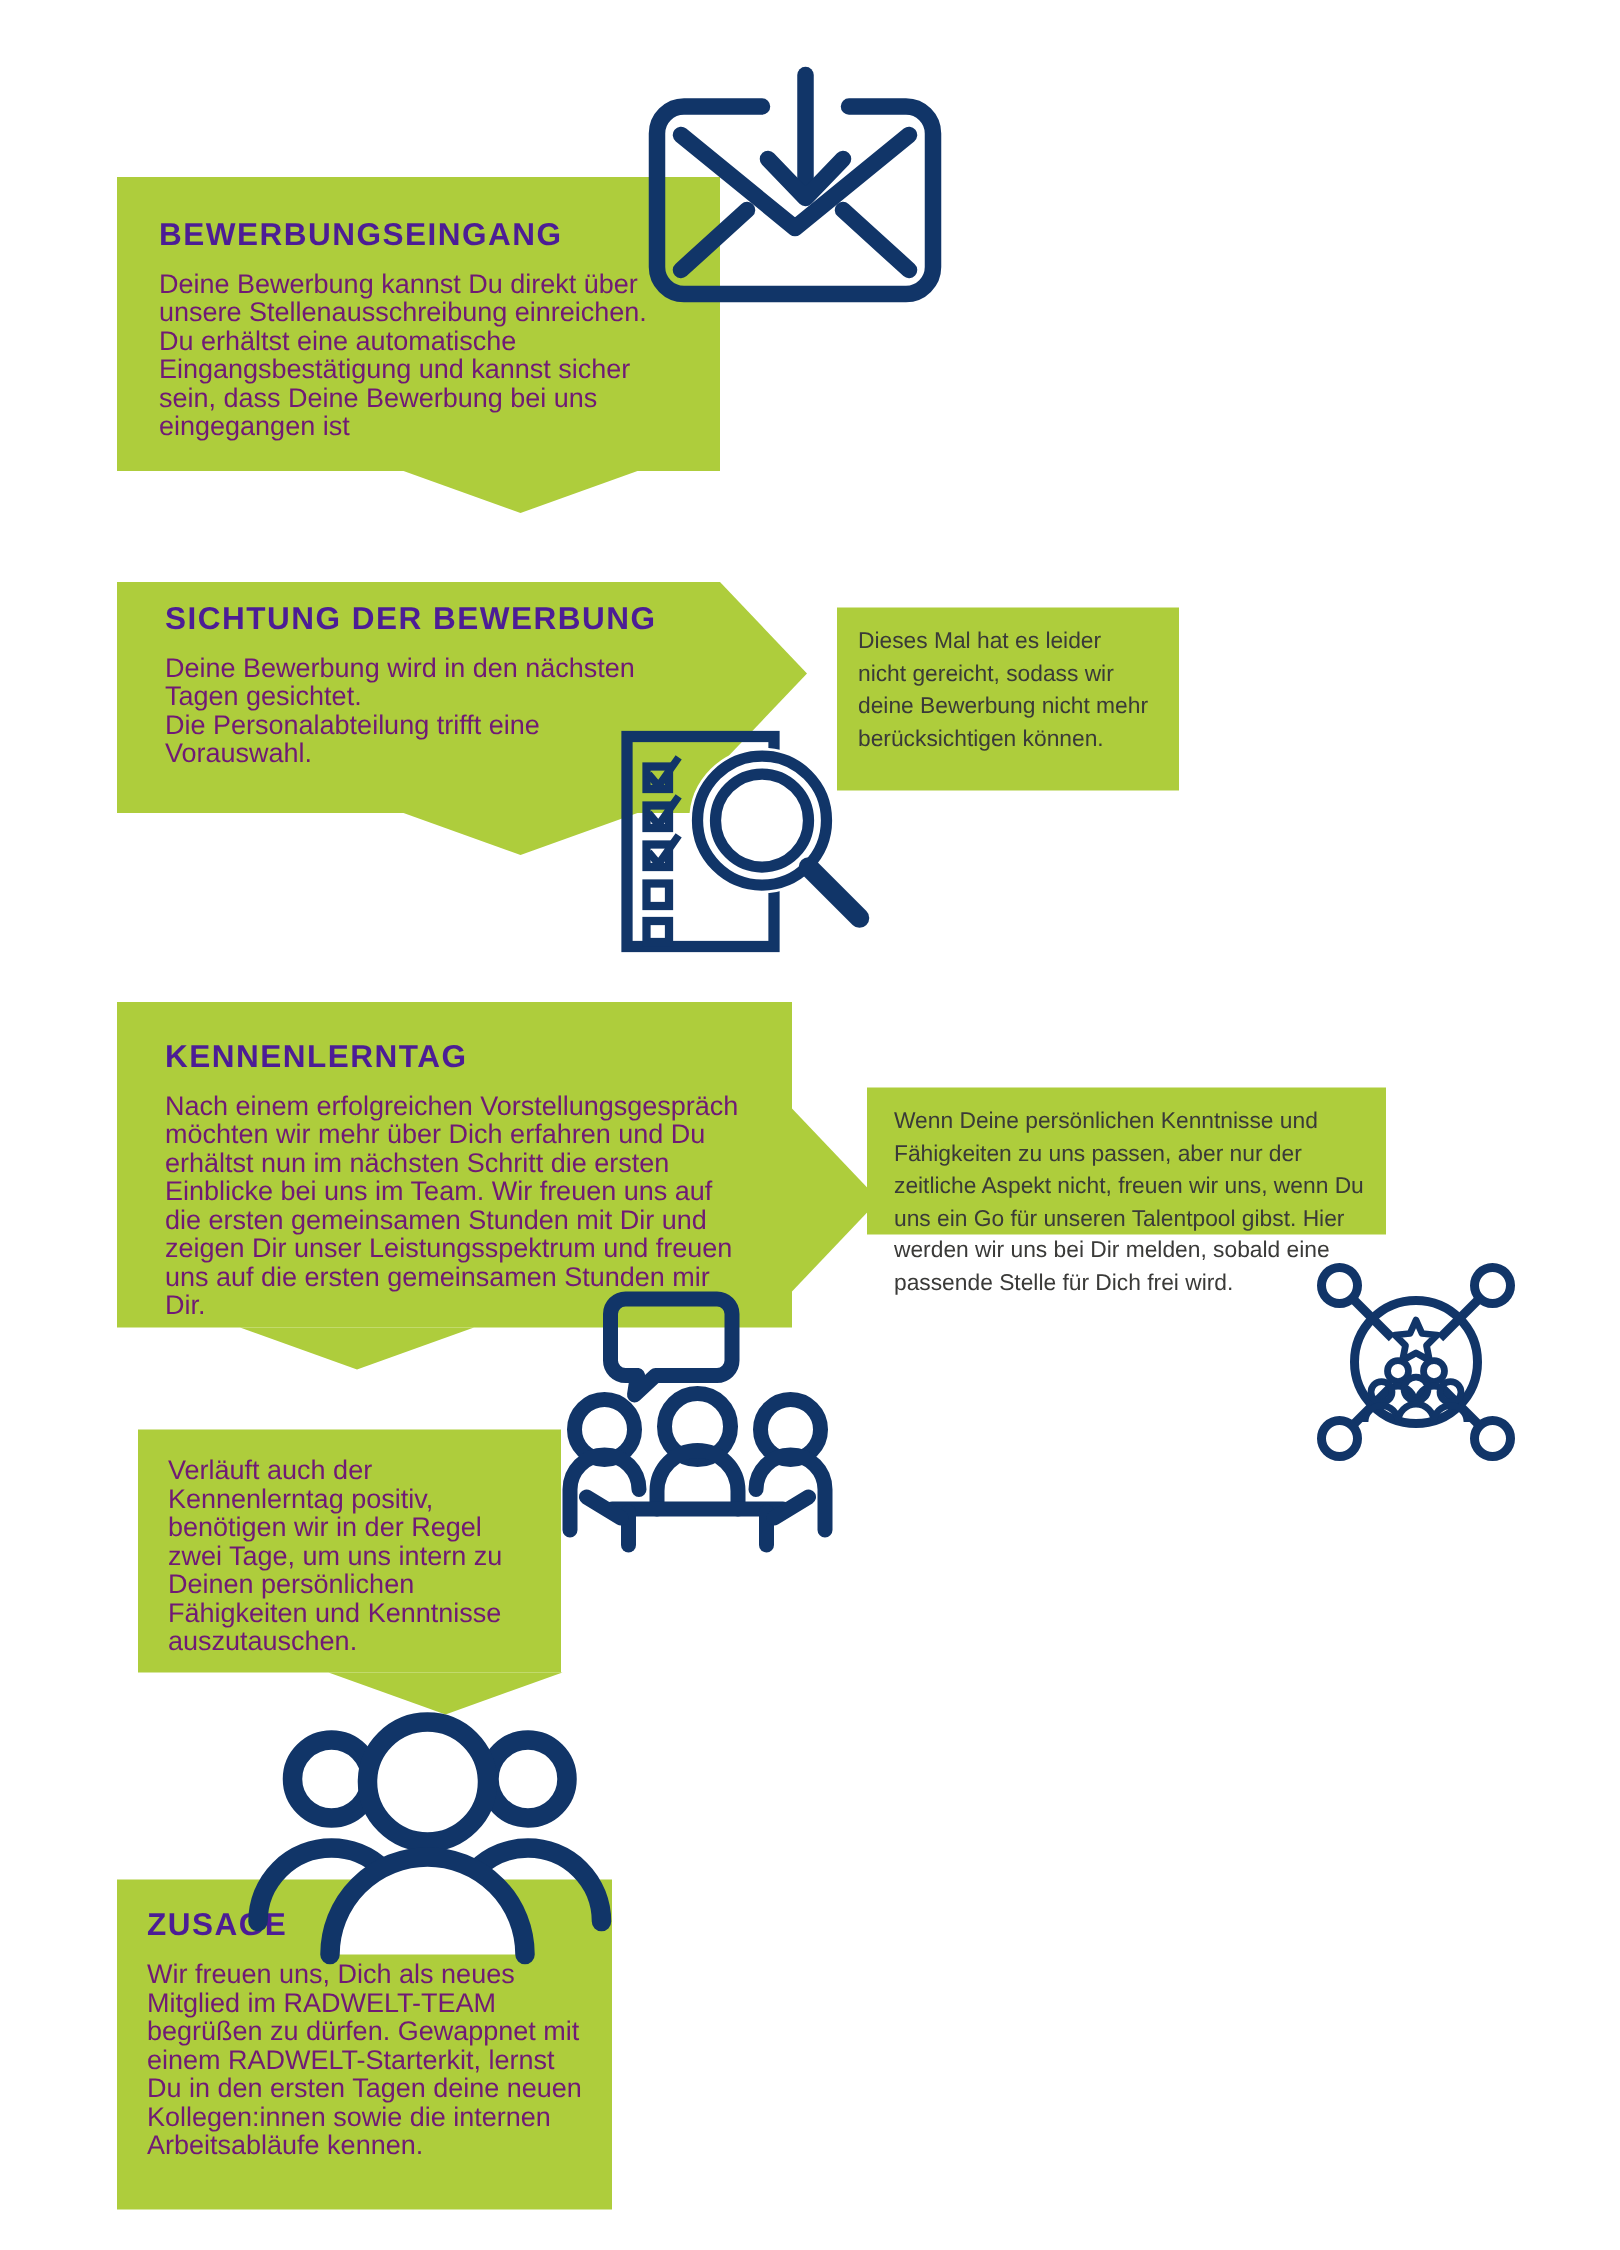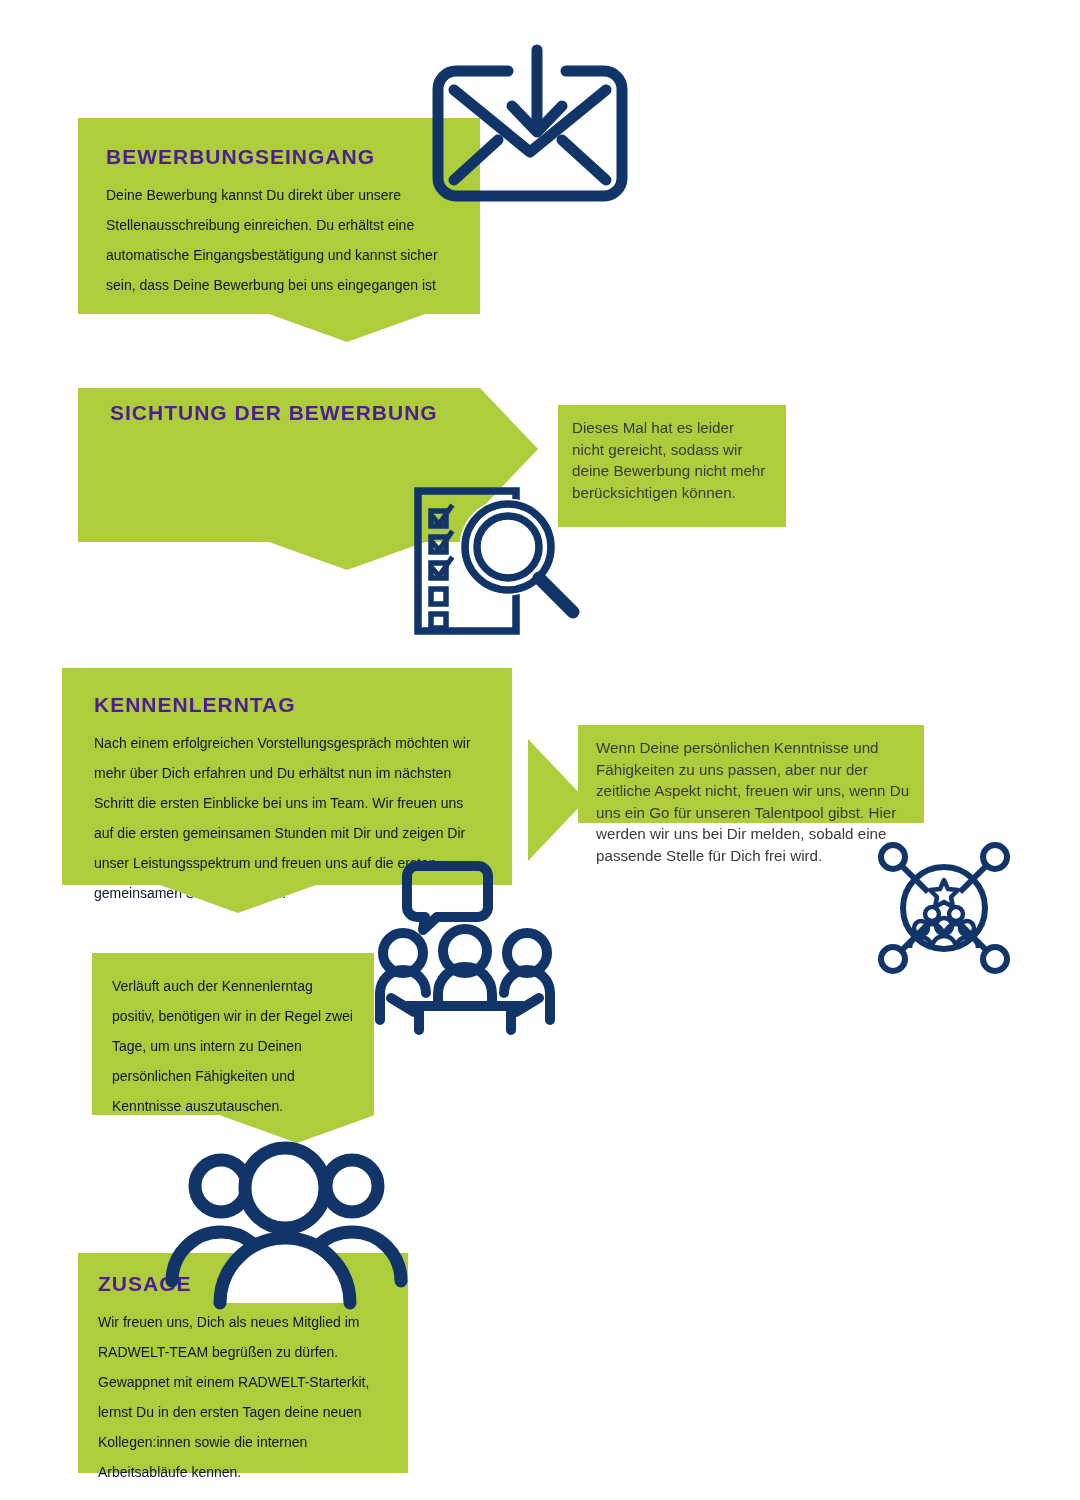--- a/index.html
+++ b/index.html
@@ -22,23 +22,23 @@
   .block .title{
     color:#4c1d95;
     font-weight:bold;
     letter-spacing:1.0px;
     font-size:21px;
     line-height:26px;
     margin:0 0 10px 0;
     white-space:nowrap;
   }
   .block .body{
-    color:#0f172a;
-    font-size:14px;
-    line-height:30px;
+    color:#701a75;
+    font-size:18px;
+    line-height:19px;
     margin:0;
     white-space:pre-line;
   }
   .sidebox{
     position:absolute;
     background:#aecd3c;
     box-sizing:border-box;
   }
   .sidebox .body{
     color:#3a3a38;
@@ -92,20 +92,22 @@
         <path d="M174 132 L130 92"></path>
 
         <path d="M105 2 V82"></path>
         <path d="M80 58 L105 84 L130 58"></path>
       </g>
     </svg>
   </div>
 
   <div class="block" style="left:78px; top:388px; width:402px; height:154px; padding:12px 28px 0 32px;">
     <p class="title">SICHTUNG DER BEWERBUNG</p>
+    <p class="body">Deine Bewerbung wird in den nächsten Tagen gesichtet.
+Die Personalabteilung trifft eine Vorauswahl.</p>
   </div>
   <div class="arrowR" style="left:480px; top:388px;"></div>
   <div class="notch" style="left:269px; top:542px;"></div>
 
   <div class="sidebox" style="left:558px; top:405px; width:228px; height:122px; padding:12px 18px 0 14px;">
     <p class="body">Dieses Mal hat es leider nicht gereicht, sodass wir deine Bewerbung nicht mehr berücksichtigen können.</p>
   </div>
 
   <div class="icon" style="left:410px; top:485px; width:180px; height:152px;">
     <svg width="180" height="152" viewBox="0 0 180 152">
@@ -126,21 +128,21 @@
 
       <circle cx="98" cy="62" r="44" fill="#ffffff" stroke="#ffffff" stroke-width="9"></circle>
       <g fill="none" stroke="#113568" stroke-width="7.5" stroke-linecap="round">
         <circle cx="98" cy="62" r="43"></circle>
         <circle cx="98" cy="62" r="31"></circle>
         <path d="M129 93 L163 127" stroke-width="13"></path>
       </g>
     </svg>
   </div>
 
-  <div class="block" style="left:62px; top:668px; width:450px; height:217px; padding:24px 28px 0 32px;">
+  <div class="block" style="left:78px; top:668px; width:450px; height:217px; padding:24px 28px 0 32px;">
     <p class="title">KENNENLERNTAG</p>
     <p class="body">Nach einem erfolgreichen Vorstellungsgespräch möchten wir mehr über Dich erfahren und Du erhältst nun im nächsten Schritt die ersten Einblicke bei uns im Team. Wir freuen uns auf die ersten gemeinsamen Stunden mit Dir und zeigen Dir unser Leistungsspektrum und freuen uns auf die ersten gemeinsamen Stunden mir Dir.</p>
   </div>
   <div class="arrowR" style="left:528px; top:739px;"></div>
   <div class="notch" style="left:160px; top:885px;"></div>
 
   <div class="sidebox" style="left:578px; top:725px; width:346px; height:98px; padding:12px 14px 0 18px;">
     <p class="body">Wenn Deine persönlichen Kenntnisse und Fähigkeiten zu uns passen, aber nur der zeitliche Aspekt nicht, freuen wir uns, wenn Du uns ein Go für unseren Talentpool gibst. Hier werden wir uns bei Dir melden, sobald eine passende Stelle für Dich frei wird.</p>
   </div>
 

